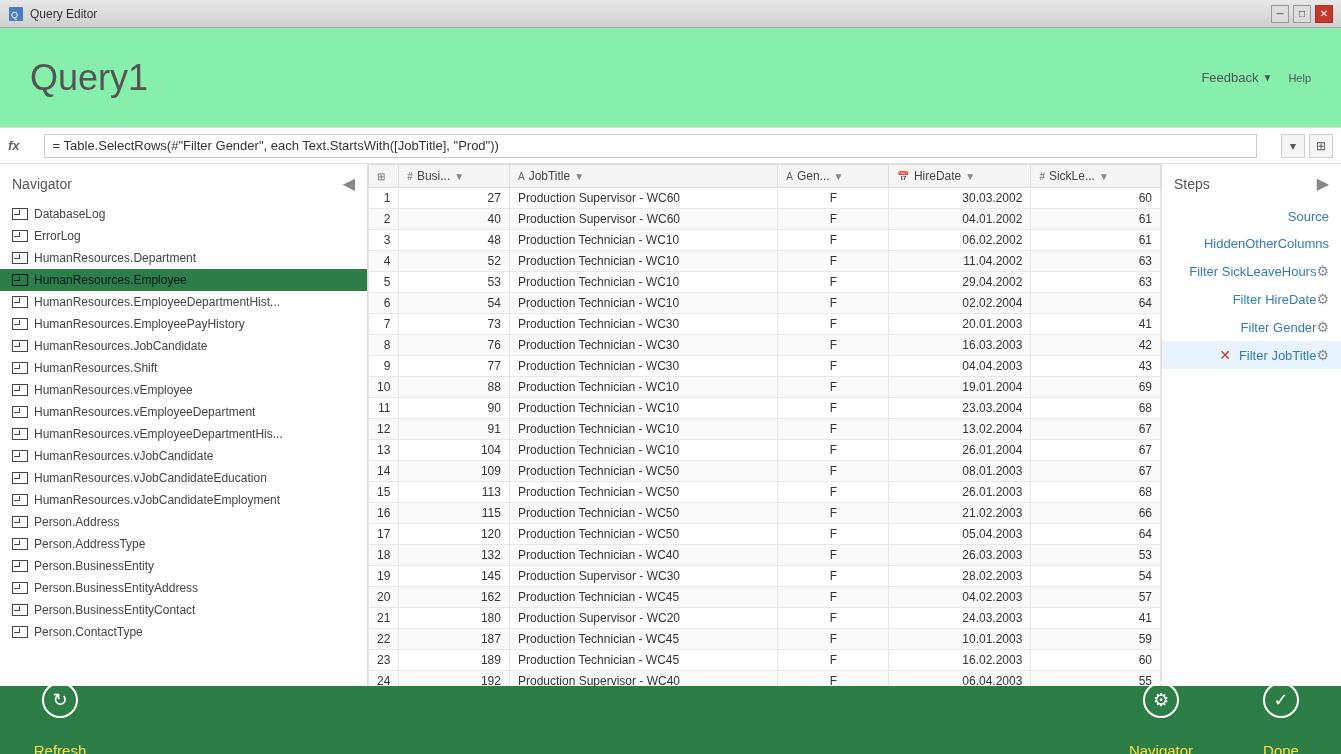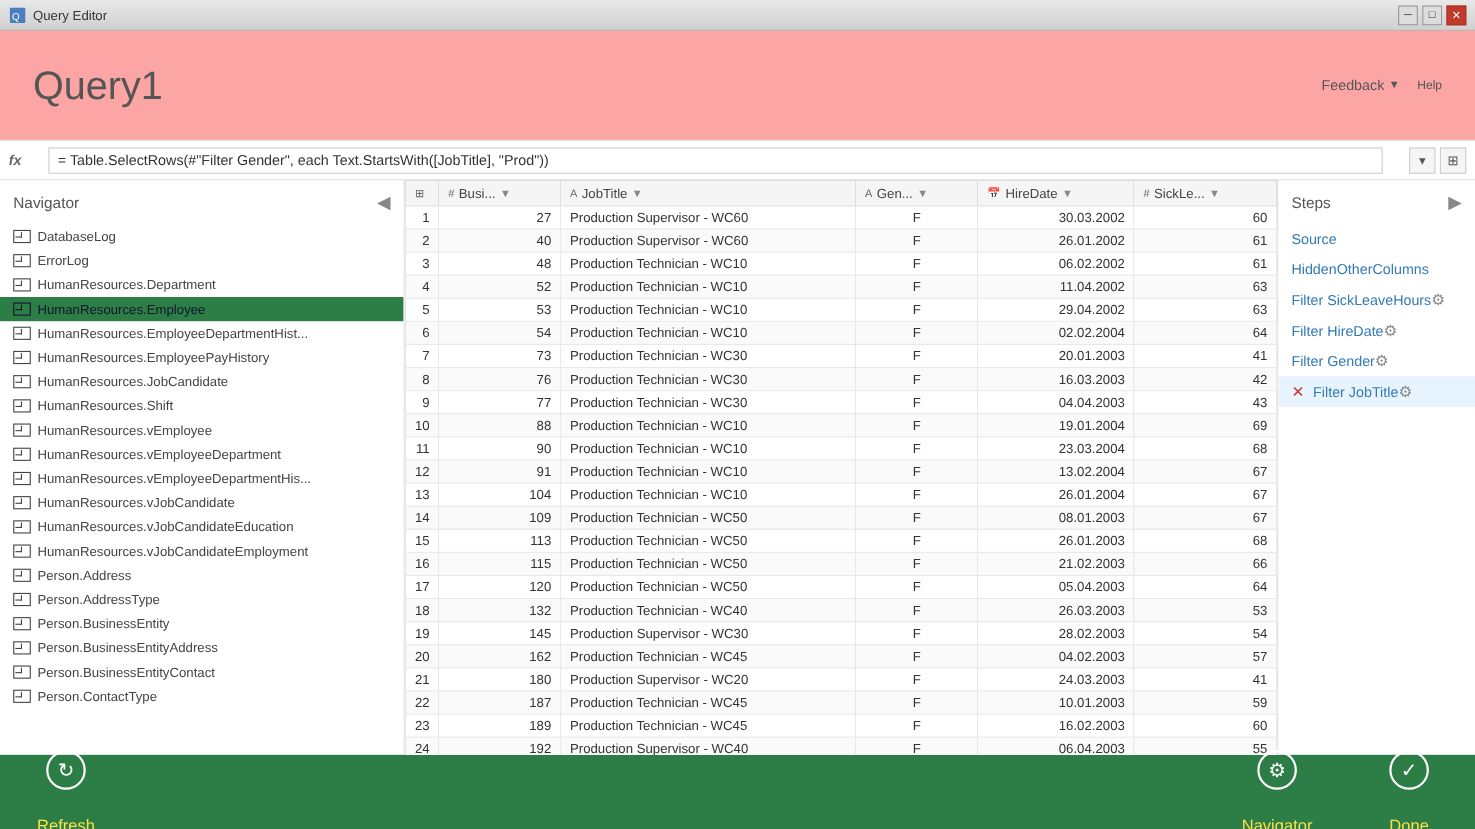--- a/index.html
+++ b/index.html
@@ -19,21 +19,21 @@
     .title-bar-controls { display: flex; gap: 4px; }
     .title-bar-btn {
       width: 18px; height: 18px; border: 1px solid #999; background: #ddd;
       display: flex; align-items: center; justify-content: center;
       font-size: 10px; cursor: pointer; color: #333;
     }
     .title-bar-btn.close { background: #c0392b; color: white; border-color: #a93226; }
 
     
     .header {
-      background: #fca5a5;
+      background: #86efac;
       height: 100px;
       display: flex;
       align-items: center;
       padding: 0 30px;
       border-bottom: 1px solid #ddd;
     }
     .header-title { font-size: 36px; color: #555; font-weight: 300; flex: 1; }
     .header-actions { display: flex; align-items: center; gap: 16px; }
     .feedback-btn {
       display: flex; align-items: center; gap: 4px;
@@ -191,21 +191,21 @@
     .steps-title { font-size: 14px; color: #555; font-weight: 500; }
     .steps-expand { cursor: pointer; color: #888; font-size: 16px; }
     .steps-list { flex: 1; overflow-y: auto; padding: 4px 0; }
     .step-item {
       display: flex;
       align-items: center;
       padding: 6px 12px;
       cursor: pointer;
       color: #337ab7;
       font-size: 13px;
-      justify-content: flex-start;
+      justify-content: flex-end;
     }
     .step-item.active { background: #e8f4fd; }
     .step-item-left { display: flex; align-items: center; gap: 6px; }
     .step-gear { color: #888; cursor: pointer; font-size: 14px; }
     .step-delete { color: #c0392b; font-size: 14px; cursor: pointer; margin-right: 2px; }
 
     
     .bottom-bar {
       background: #2d7d46;
       height: 68px;
@@ -415,21 +415,21 @@
               <td>Production Supervisor - WC60</td>
               <td class="col-center">F</td>
               <td class="col-right">30.03.2002</td>
               <td class="col-right">60</td>
             </tr>
             <tr>
               <td class="row-num">2</td>
               <td class="col-right">40</td>
               <td>Production Supervisor - WC60</td>
               <td class="col-center">F</td>
-              <td class="col-right">26.01.2002</td>
+              <td class="col-right">04.01.2002</td>
               <td class="col-right">61</td>
             </tr>
             <tr>
               <td class="row-num">3</td>
               <td class="col-right">48</td>
               <td>Production Technician - WC10</td>
               <td class="col-center">F</td>
               <td class="col-right">06.02.2002</td>
               <td class="col-right">61</td>
             </tr>

